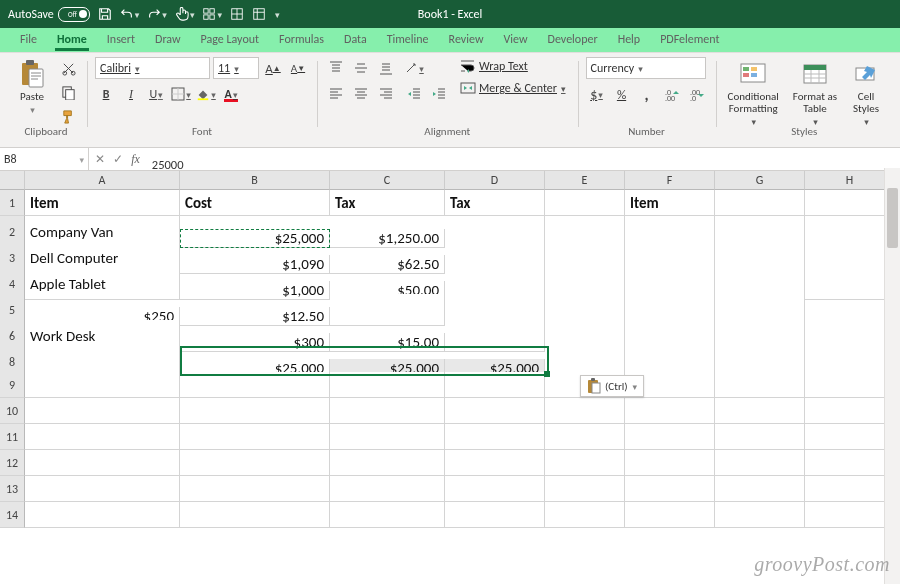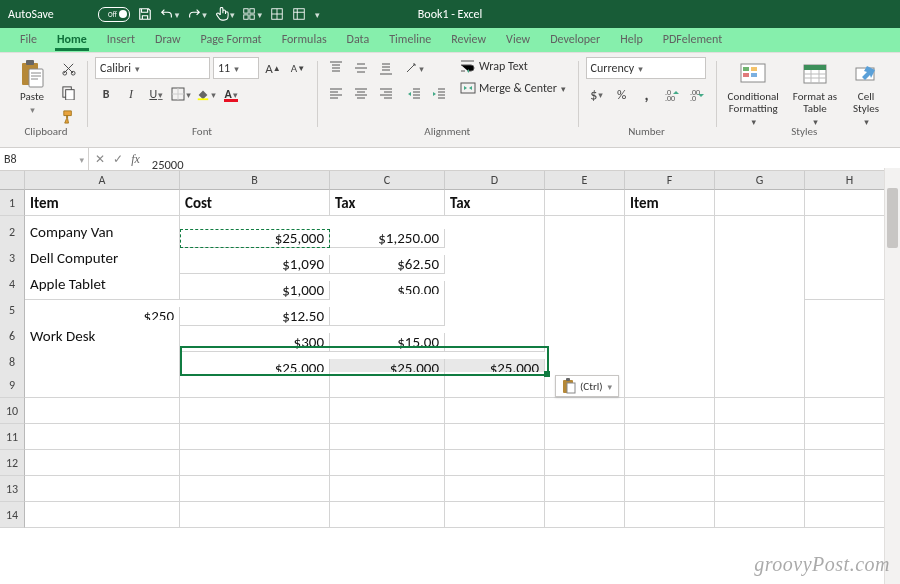--- a/index.html
+++ b/index.html
@@ -25,21 +25,21 @@
     font-size: 12px;
   }
   .titlebar .qa-item { margin: 0 4px; cursor: pointer; display: flex; align-items: center; }
   .titlebar svg { display: block; }
   .titlebar .autosave-toggle {
     display: flex; align-items: center; gap: 4px;
   }
   .toggle-off {
     width: 26px; height: 13px; border: 1px solid #fff; border-radius: 7px;
     display: inline-flex; align-items: center; justify-content: flex-end;
-    padding: 0 2px; font-size: 7px; margin-left: 40px;
+    padding: 0 2px; font-size: 7px;
   }
   .toggle-off .dot {
     width: 8px; height: 8px; border-radius: 50%; background: #fff; margin-left: 2px;
   }
   .titlebar .wintitle {
     position: absolute; left: 50%; transform: translateX(-50%);
     color: #fff; font-size: 12px;
   }
   .chev { opacity: .8; margin-left: 1px; font-size: 9px; }
   
@@ -97,21 +97,21 @@
   .smallbtn {
     width: 22px; height: 22px; display: flex; align-items: center; justify-content: center;
     cursor: pointer; font-size: 12px; color: #444;
   }
   .combo {
     height: 20px; border: 1px solid #c8c6c4; background: #fff;
     display: flex; align-items: center; padding: 0 4px; font-size: 12px;
     cursor: pointer;
   }
   .combo .caret { margin-left: 4px; font-size: 9px; color: #666; }
-  .row { display: flex; gap: 3px; align-items: center; }
+  .row { display: flex; gap: 3px; align-items: center; text-decoration: underline; }
 
   
   .fxrow {
     height: 22px; display: flex; align-items: stretch;
     border-bottom: 1px solid #d2d0ce; background: #fff;
   }
   .namebox {
     width: 80px; border-right: 1px solid #d2d0ce;
     display: flex; align-items: center; padding: 0 4px; font-size: 12px;
     background: #fff; gap: 4px; justify-content: space-between;
@@ -251,21 +251,21 @@
       <span class="chev">▾</span>
     </div>
   <div class="wintitle">Book1 - Excel</div>
 </div>
 
 <div class="tabs">
   <div class="tab file">File</div>
   <div class="tab active">Home</div>
   <div class="tab">Insert</div>
   <div class="tab">Draw</div>
-  <div class="tab">Page Format</div>
+  <div class="tab">Page Layout</div>
   <div class="tab">Formulas</div>
   <div class="tab">Data</div>
   <div class="tab">Timeline</div>
   <div class="tab">Review</div>
   <div class="tab">View</div>
   <div class="tab">Developer</div>
   <div class="tab">Help</div>
   <div class="tab">PDFelement</div>
 </div>
 
@@ -682,21 +682,21 @@
         <div class="cell"></div>
         <div class="cell"></div>
         <div class="cell"></div>
       </div>
   </div>
 
   <div class="sel-range" style="left:180px; top:175px; width:365px; height:26px;">
     <div class="sel-handle"></div>
   </div>
 
-  <div class="paste-options" style="left:555px; top:204px;">
+  <div class="paste-options" style="left:580px; top:204px;">
     <svg width="14" height="16" viewBox="0 0 14 16">
         <rect x="1" y="2" width="10" height="13" rx="1" fill="#b58838"></rect>
         <rect x="4" y="0" width="4" height="3" rx="1" fill="#666"></rect>
         <rect x="5" y="5" width="8" height="10" fill="#fff" stroke="#888"></rect>
       </svg>
     <span>(Ctrl)</span>
     <span class="chev" style="color:#666">▾</span>
   </div>
 </div>
 

